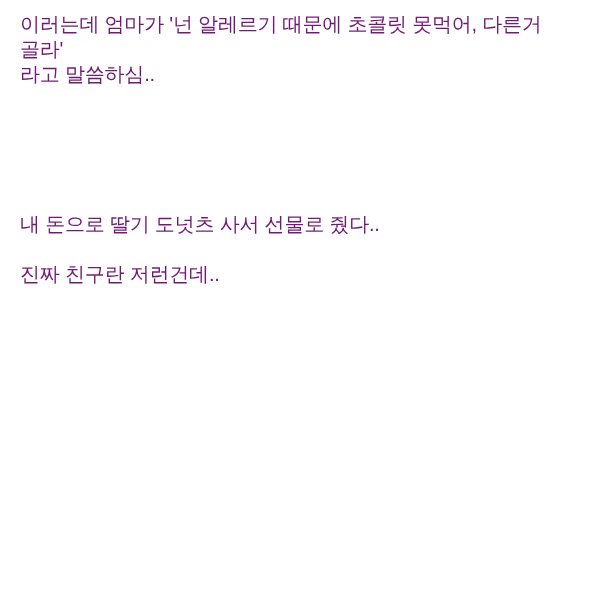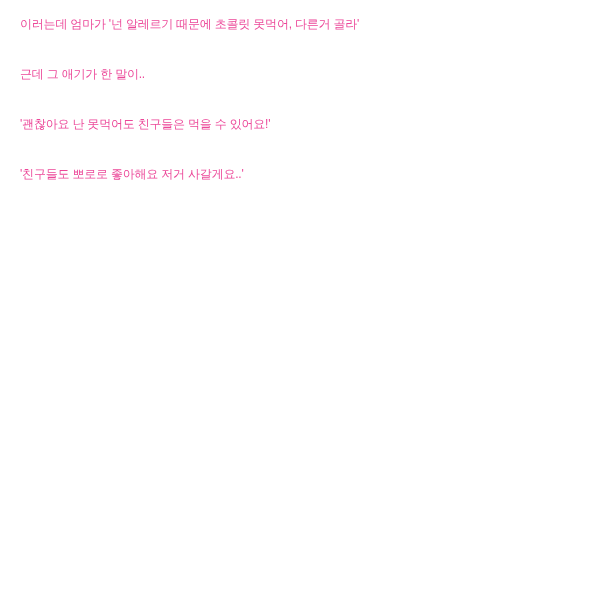--- a/index.html
+++ b/index.html
@@ -15,56 +15,56 @@
   }
   #page {
     width: 600px;
     height: 600px;
     background: #ffffff;
     box-sizing: border-box;
     padding: 12px 20px 0 20px;
     position: relative;
   }
   .para {
-    color: #ec4899;
-    font-size: 12px;
+    color: #701a75;
+    font-size: 20px;
     line-height: 25px;
     letter-spacing: -0.2px;
     white-space: pre-wrap;
     word-break: keep-all;
     margin: 0;
   }
   .gap {
     height: 25px;
   }
 </style>
 </head>
 <body>
 
 <div id="page">
 
   <p class="para">이러는데 엄마가 '넌 알레르기 때문에 초콜릿 못먹어, 다른거 골라'</p>
-
-  <div class="gap"></div>
-
-  <p class="para">근데 그 애기가 한 말이..</p>
-
-  <div class="gap"></div>
-
-  <p class="para">'괜찮아요 난 못먹어도 친구들은 먹을 수 있어요!'</p>
-
-  <div class="gap"></div>
-
-  <p class="para">'친구들도 뽀로로 좋아해요 저거 사갈게요..'</p>
+  <p class="para">라고 말씀하심..</p>
 
   <div class="gap"></div>
 
 
   <div class="gap"></div>
 
 
   <div class="gap"></div>
 
 
   <div class="gap"></div>
 
 
+  <div class="gap"></div>
+
+  <p class="para">내 돈으로 딸기 도넛츠 사서 선물로 줬다..</p>
+
+  <div class="gap"></div>
+
+  <p class="para">진짜 친구란 저런건데..</p>
+
+  <div class="gap"></div>
+
+
 </div>
 
 </body></html>

